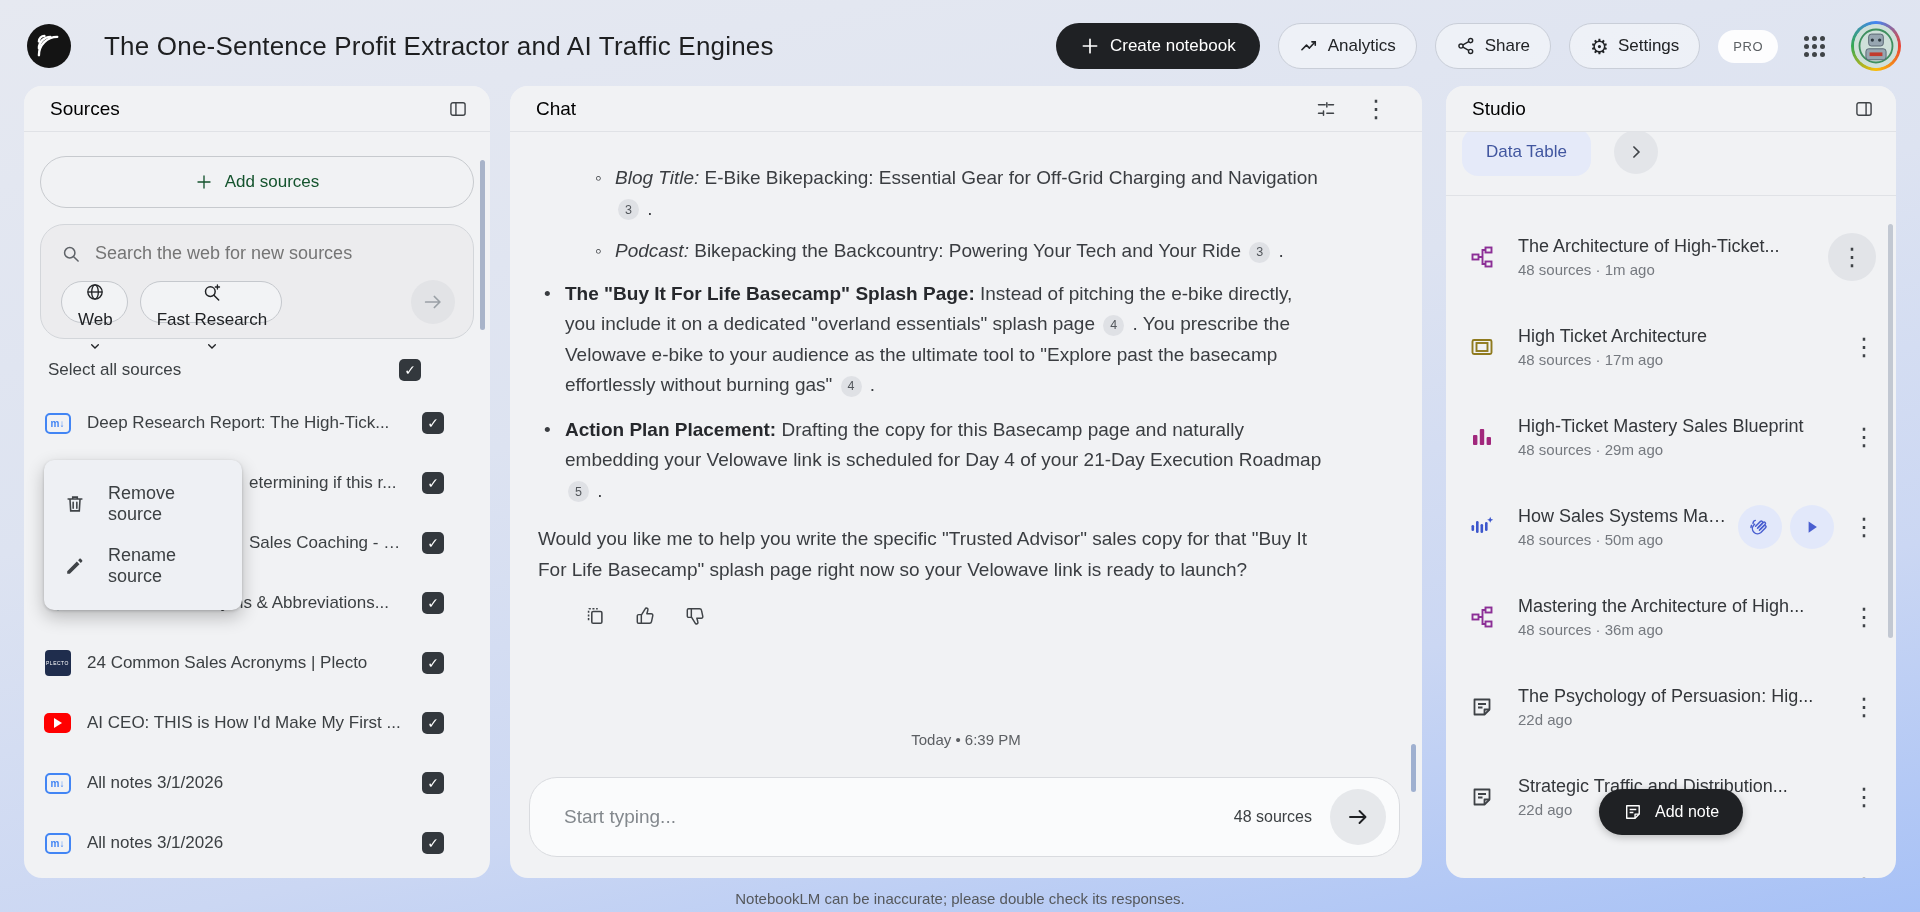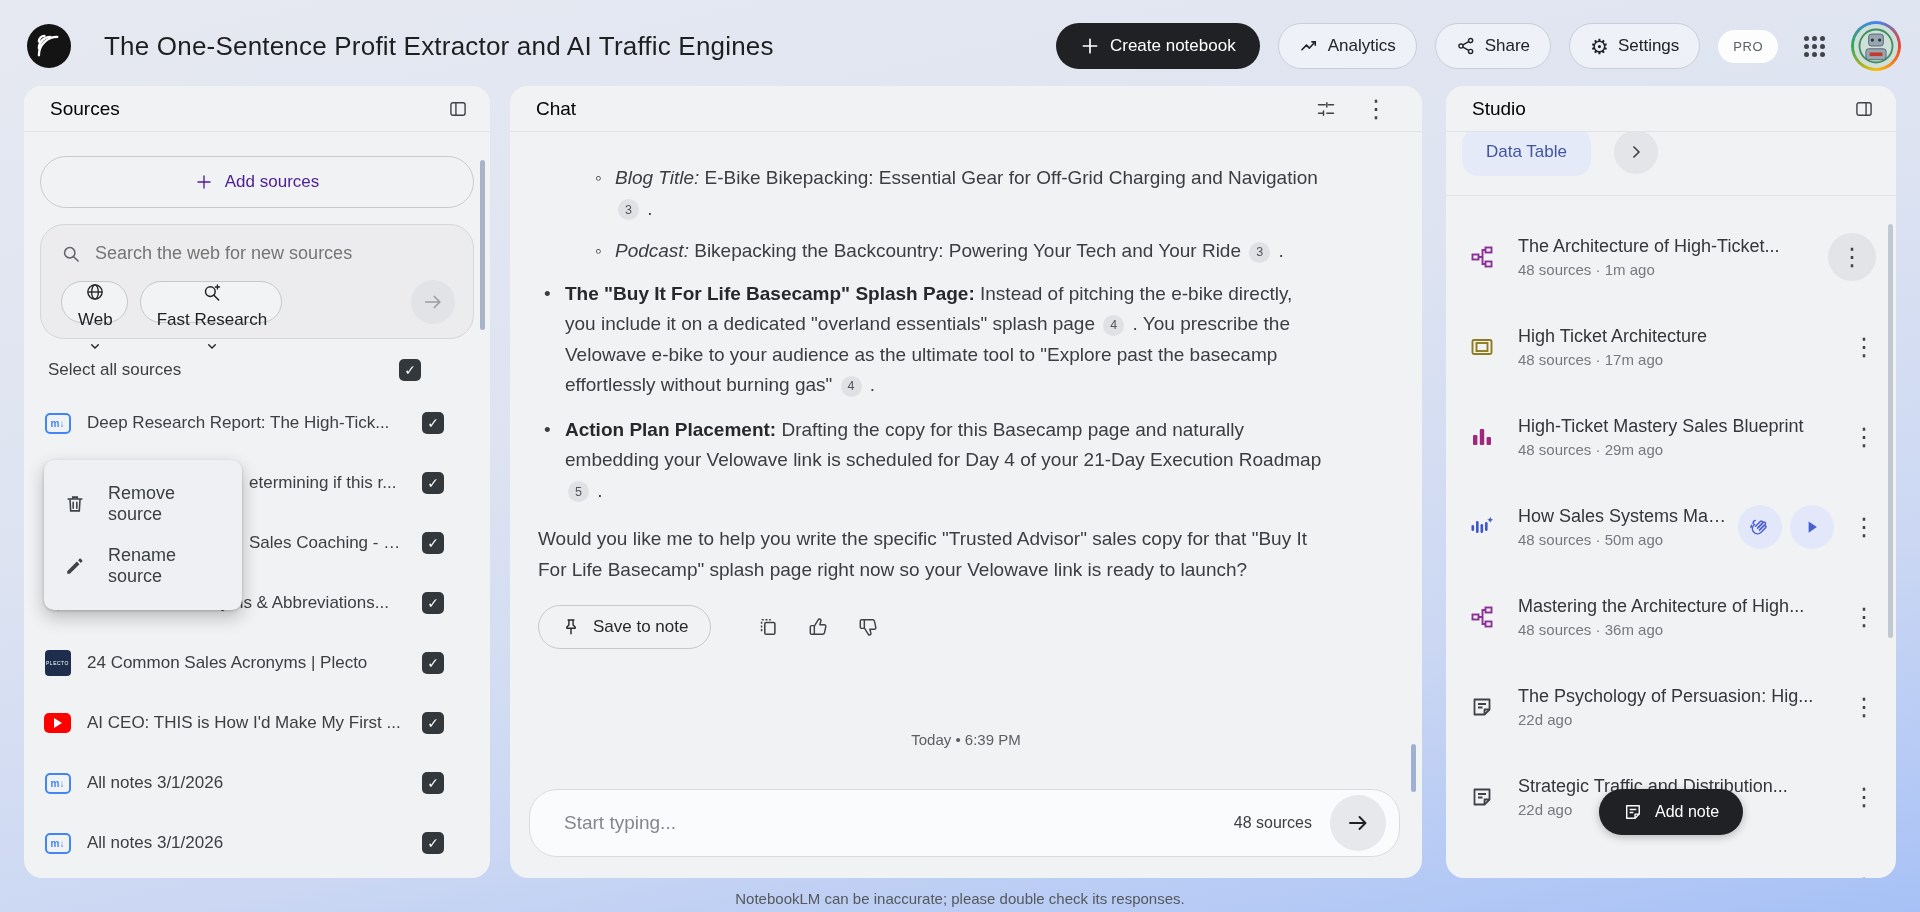--- a/index.html
+++ b/index.html
@@ -22,21 +22,21 @@
   .appgrid i{width:5px;height:5px;border-radius:50%;background:#3f4347;}
   .avatar{width:50px;height:50px;border-radius:50%;padding:3px;background:conic-gradient(#4285f4,#ea4335,#fbbc04,#34a853,#4285f4);}
   .avatar .inner{width:100%;height:100%;border-radius:50%;overflow:hidden;background:#cfe0da;}
   
   .panel{position:absolute;top:86px;height:792px;background:#f1f2f4;border-radius:18px;overflow:hidden;}
   .p-hdr{position:relative;z-index:3;height:46px;background:#f1f2f4;border-bottom:1px solid #e0e2e6;display:flex;align-items:center;justify-content:space-between;padding:0 22px 0 26px;}
   .p-title{font-size:19px;color:#000000;}
   .p-icon{color:#3f4347;cursor:pointer;}
   
   #sources{left:24px;width:466px;}
-  .addsrc{margin:24px 16px 0;height:52px;border:1px solid #c7cace;border-radius:26px;display:flex;align-items:center;justify-content:center;gap:12px;font-size:17px;color:#4c1d95;cursor:pointer;}
+  .addsrc{margin:24px 16px 0;height:52px;border:1px solid #c7cace;border-radius:26px;display:flex;align-items:center;justify-content:center;gap:12px;font-size:17px;color:#14532d;cursor:pointer;}
   .searchcard{margin:16px 16px 0;border:1px solid #d3d6da;background:#ececee;border-radius:24px;padding:18px 18px 14px 20px;}
   .srow{display:flex;align-items:center;gap:14px;color:#5f6368;}
   .srow input{border:0;background:transparent;outline:none;font-size:18px;color:#5f6368;width:100%;font-family:inherit;}
   .filters{display:flex;align-items:center;gap:12px;margin-top:16px;}
   .fpill{display:flex;align-items:center;gap:8px;height:42px;padding:0 14px 0 16px;border:1px solid #c5c8cd;border-radius:21px;background:#f2f3f5;font-size:17px;color:#202225;cursor:pointer;flex-direction:column;}
   .gobtn{margin-left:auto;width:44px;height:44px;border-radius:50%;background:#e2e3e6;color:#9aa0a6;display:flex;align-items:center;justify-content:center;cursor:pointer;}
   .selall{display:flex;align-items:center;height:46px;margin-top:8px;padding:0 69px 0 24px;font-size:17px;color:#3c4043;}
   .selall span:first-child{flex:1;}
   .cbx{width:22px;height:22px;border-radius:5px;background:#33383d;color:#fff;font-size:14px;display:flex;align-items:center;justify-content:center;cursor:pointer;flex:0 0 auto;}
   .src-row{display:flex;align-items:center;height:60px;padding:0 46px 0 20px;gap:16px;cursor:pointer;}
@@ -65,21 +65,21 @@
   .bullet.sub .marker{width:20px;flex-basis:20px;}
   .lead.italic{font-style:italic;}
   .lead.bold{font-weight:bold;color:#26282c;}
   .cite{display:inline-flex;width:21px;height:21px;border-radius:50%;background:#dfe1e5;color:#53575c;font-size:12.5px;align-items:center;justify-content:center;vertical-align:1px;margin:0 3px;cursor:pointer;}
   .closing{font-size:19px;line-height:30.5px;color:#3a3d41;margin-top:18px;}
   .actions{display:flex;align-items:center;margin-top:20px;}
   .savenote{display:flex;align-items:center;gap:12px;height:44px;padding:0 22px;border:1px solid #c6c9ce;border-radius:22px;font-size:17px;color:#26282b;cursor:pointer;}
   .actions .aicon{margin-left:46px;color:#3f4347;cursor:pointer;}
   .actions .aicon + .aicon{margin-left:28px;}
   .timestamp{position:absolute;left:0;right:0;bottom:130px;text-align:center;font-size:15px;color:#5c5f63;}
-  .inputbar{position:absolute;left:19px;right:22px;bottom:21px;height:68px;background:#fafbfc;border:1px solid #d9dbdf;border-radius:28px;display:flex;align-items:center;padding:0 13px 0 34px;}
+  .inputbar{position:absolute;left:19px;right:22px;bottom:21px;height:80px;background:#fafbfc;border:1px solid #d9dbdf;border-radius:28px;display:flex;align-items:center;padding:0 13px 0 34px;}
   .inputbar input{flex:1;border:0;outline:none;background:transparent;font-size:19px;color:#3c4043;font-family:inherit;}
   .inputbar input::placeholder{color:#83888d;}
   .srccount{font-size:16px;color:#3c4043;margin-right:18px;white-space:nowrap;}
   .sendbtn{width:56px;height:56px;border-radius:50%;background:#e6e8eb;color:#202124;display:flex;align-items:center;justify-content:center;cursor:pointer;flex:0 0 auto;}
   
   #studio{left:1446px;width:450px;}
   .chip{position:absolute;left:16px;top:42px;height:48px;z-index:1;background:#e5eaf9;border-radius:16px;display:flex;align-items:center;padding:0 24px;font-size:17px;color:#41569f;font-weight:normal;cursor:pointer;}
   .chipnext{position:absolute;left:168px;top:44px;width:44px;height:44px;z-index:2;border-radius:50%;background:#e3e5e9;color:#3f4347;display:flex;align-items:center;justify-content:center;cursor:pointer;}
   .div2{position:absolute;left:0;right:0;top:109px;border-top:1px solid #e0e2e6;}
   .stu-list{position:absolute;top:110px;left:0;right:0;bottom:0;padding-top:16px;overflow:hidden;}
@@ -357,28 +357,20 @@
           <span class="marker">•</span>
           <span class="btext"><span class="lead bold">The "Buy It For Life Basecamp" Splash Page:</span> Instead of pitching the e-bike directly, you include it on a dedicated "overland essentials" splash page <span class="cite">4</span> . You prescribe the Velowave e-bike to your audience as the ultimate tool to "Explore past the basecamp effortlessly without burning gas" <span class="cite">4</span> .</span>
         </div>
         <div class="bullet main">
           <span class="marker">•</span>
           <span class="btext"><span class="lead bold">Action Plan Placement:</span> Drafting the copy for this Basecamp page and naturally embedding your Velowave link is scheduled for Day 4 of your 21-Day Execution Roadmap <span class="cite">5</span> .</span>
         </div>
       </div>
     <div class="closing">Would you like me to help you write the specific "Trusted Advisor" sales copy for that "Buy It For Life Basecamp" splash page right now so your Velowave link is ready to launch?</div>
     <div class="actions">
-      <div class="savenote">
-        <span>
-            <svg viewBox="0 0 24 24" class="s20" stroke="currentColor" stroke-width="1.7" fill="none" stroke-linecap="round" stroke-linejoin="round">
-              <path d="M8.5 3.5h7M9.5 3.5v6L7 12v1.5h10V12l-2.5-2.5v-6M12 13.5V20"></path>
-            </svg>
-          </span>
-        <span>Save to note</span>
-      </div>
       <span class="aicon">
           <svg viewBox="0 0 24 24" class="s22" stroke="currentColor" stroke-width="1.7" fill="none">
             <rect x="8.5" y="7" width="11" height="13" rx="1.5"></rect>
             <path d="M5 16.5V5.2C5 4.5 5.5 4 6.2 4H15" stroke-dasharray="2.2 1.8"></path>
           </svg>
         </span>
       <span class="aicon">
           <svg viewBox="0 0 24 24" class="s22" stroke="currentColor" stroke-width="1.6" fill="none" stroke-linejoin="round">
             <path d="M8 10.5V20H5a1.4 1.4 0 0 1-1.4-1.4v-6.7A1.4 1.4 0 0 1 5 10.5h3zM8 11l4.2-6.7a1.6 1.6 0 0 1 2.9 1.4L14 9.5h4.8a1.7 1.7 0 0 1 1.7 2l-1.4 6.6A2.3 2.3 0 0 1 16.9 20H8"></path>
           </svg>

